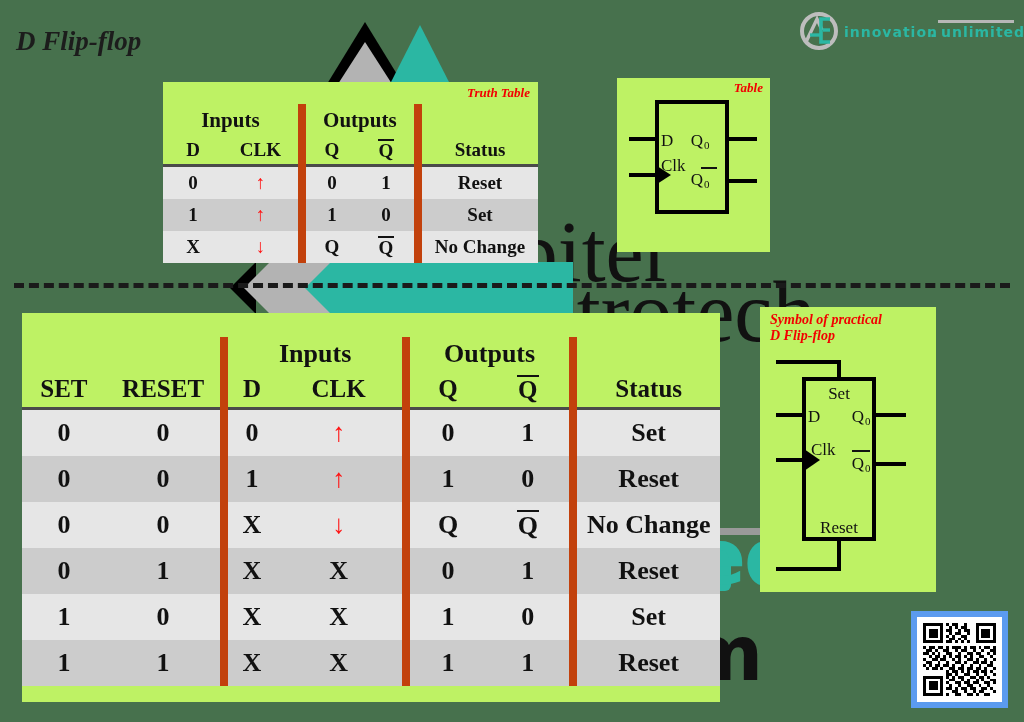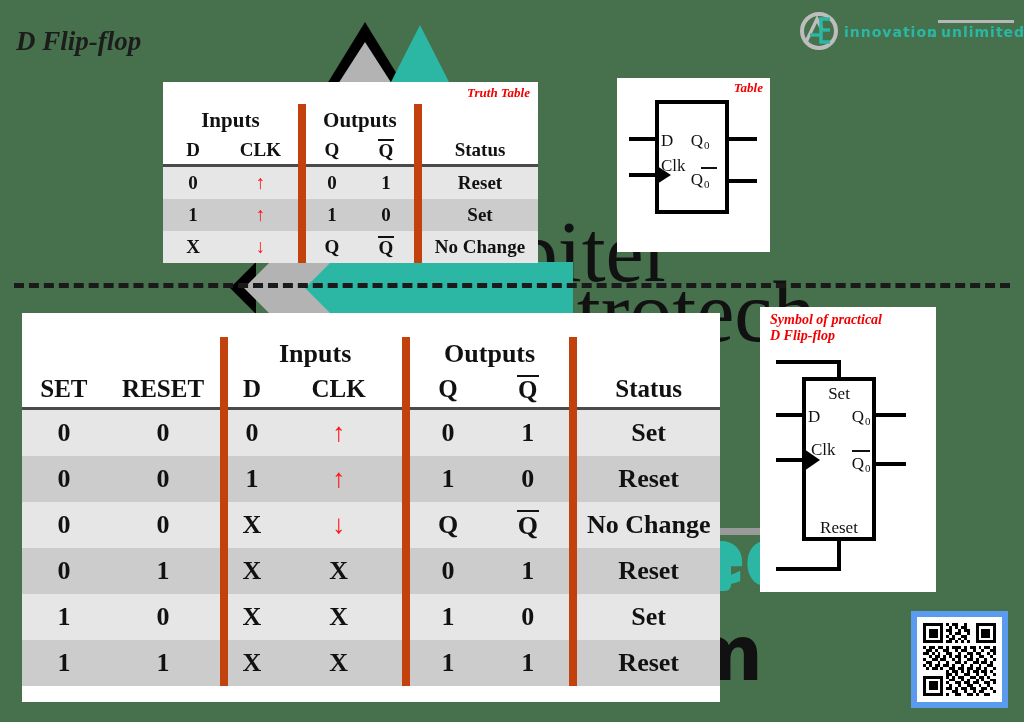--- a/index.html
+++ b/index.html
@@ -46,21 +46,21 @@
 
   
   #logo{position:absolute;left:800px;top:12px;width:215px;height:40px;}
   #logo-mark{position:absolute;left:0;top:0;width:38px;height:38px;}
   #logo-word1{position:absolute;left:44px;top:12px;font-family:"DejaVu Sans",sans-serif;font-weight:700;font-size:14px;color:#2bb7a3;letter-spacing:1px;}
   #logo-dot{position:absolute;left:130px;top:12px;font-family:"DejaVu Sans",sans-serif;font-weight:700;font-size:14px;color:#2bb7a3;}
   #logo-word2{position:absolute;left:141px;top:12px;font-family:"DejaVu Sans",sans-serif;font-weight:700;font-size:14px;color:#2bb7a3;letter-spacing:1px;}
   #logo-bar{position:absolute;left:138px;top:8px;width:76px;height:3px;background:#b7b7b7;}
 
   
-  .panel{position:absolute;background:#ffffff;}
+  .panel{position:absolute;background:#bef264;}
   .tt-label{position:absolute;color:#f20000;font-weight:700;font-style:italic;line-height:1.15;}
 
   table.tt{border-collapse:collapse;width:100%;}
   table.tt td,table.tt th{text-align:center;font-weight:700;color:#111;padding:0;}
   .rowA{background:#e6e6e6;}
   .rowB{background:#cccccc;}
   .grp{font-weight:700;}
   .vsep{border-left:8px solid #c2410c;margin-top:6px;}
   .hdr-under{border-bottom:3px solid #4a4a4a;}
   .ovl{display:inline-block;border-top:2px solid #111;line-height:1.05;padding:0 1px;}

